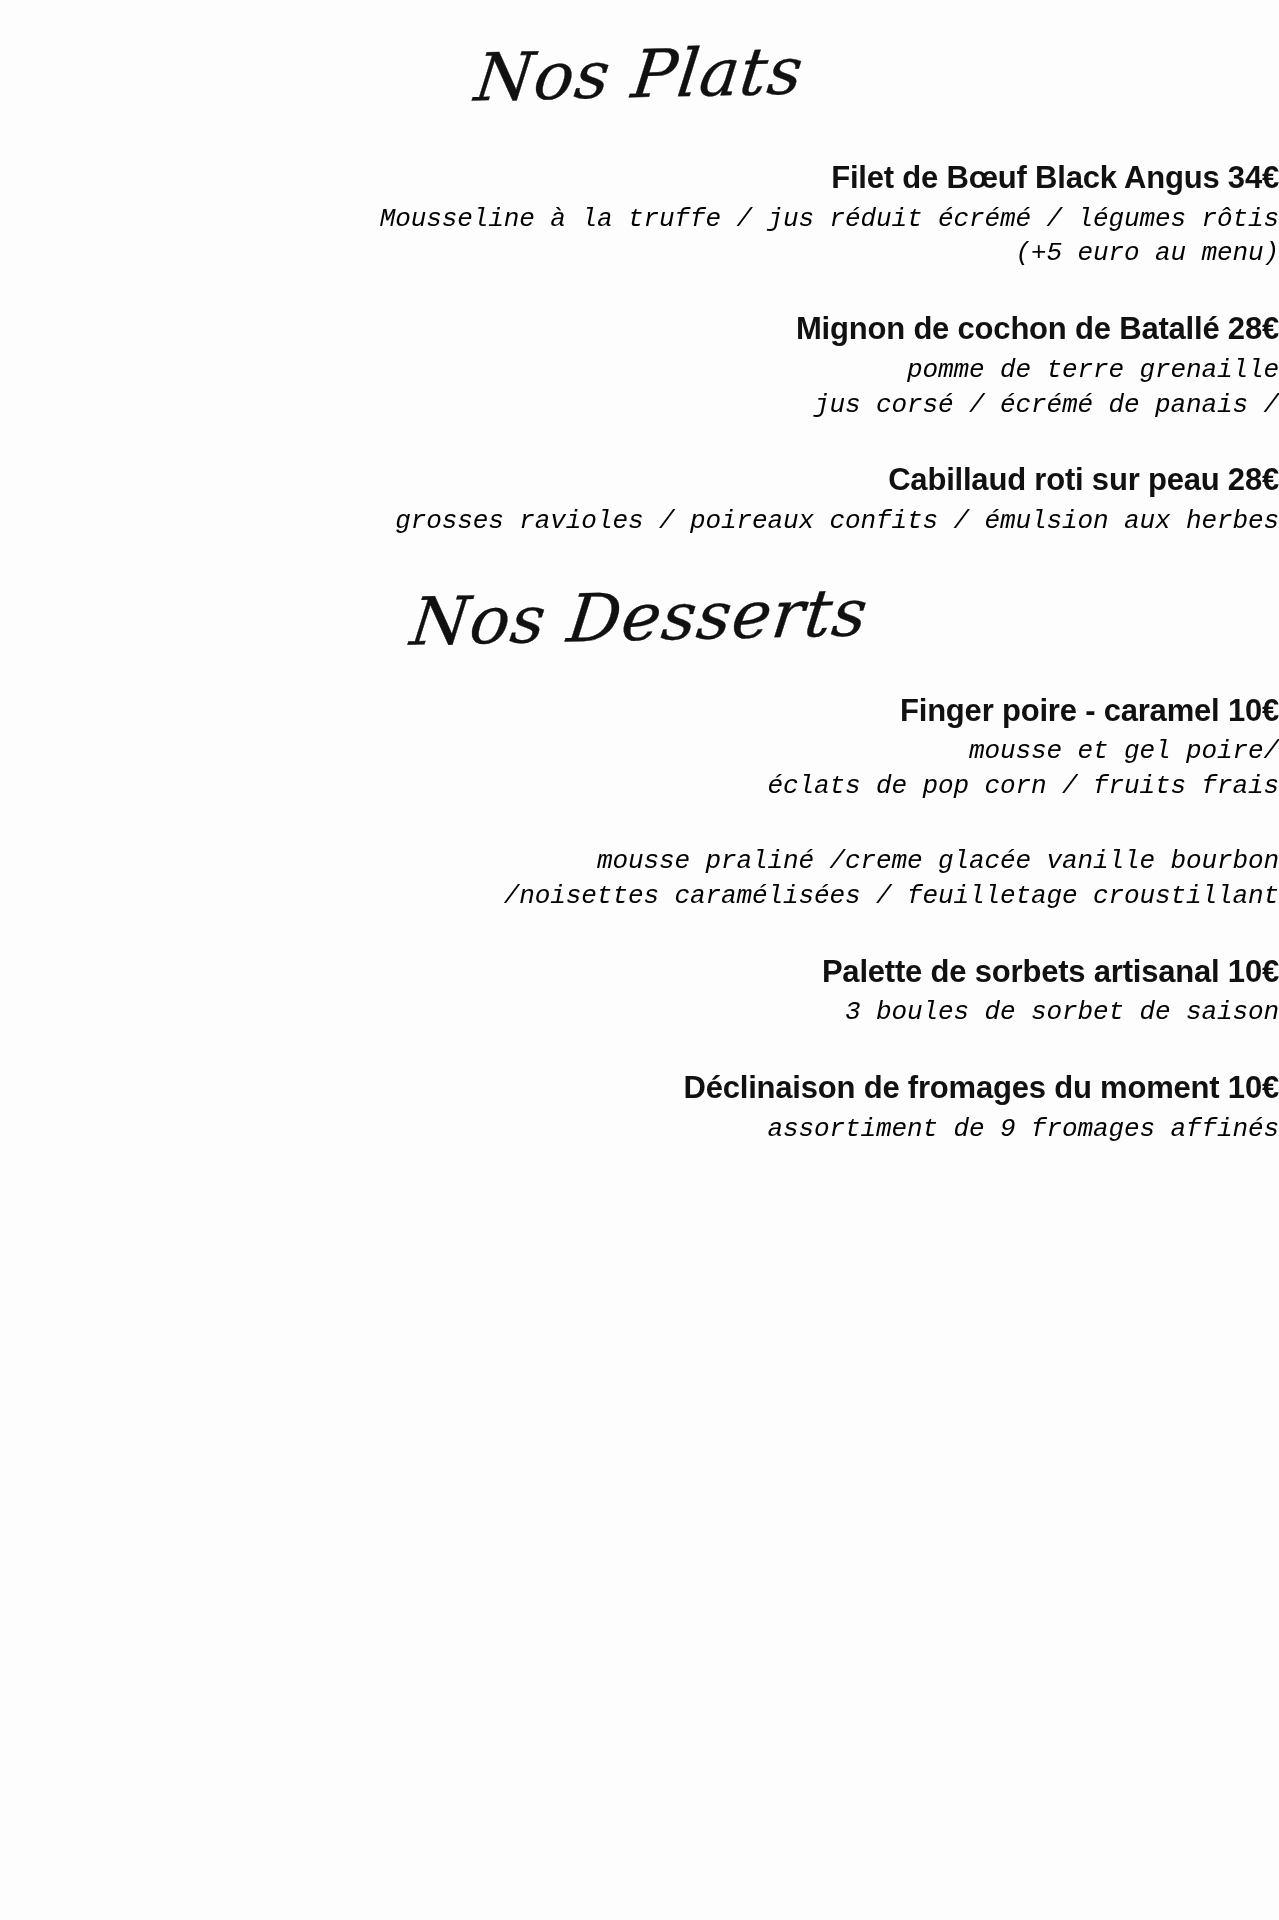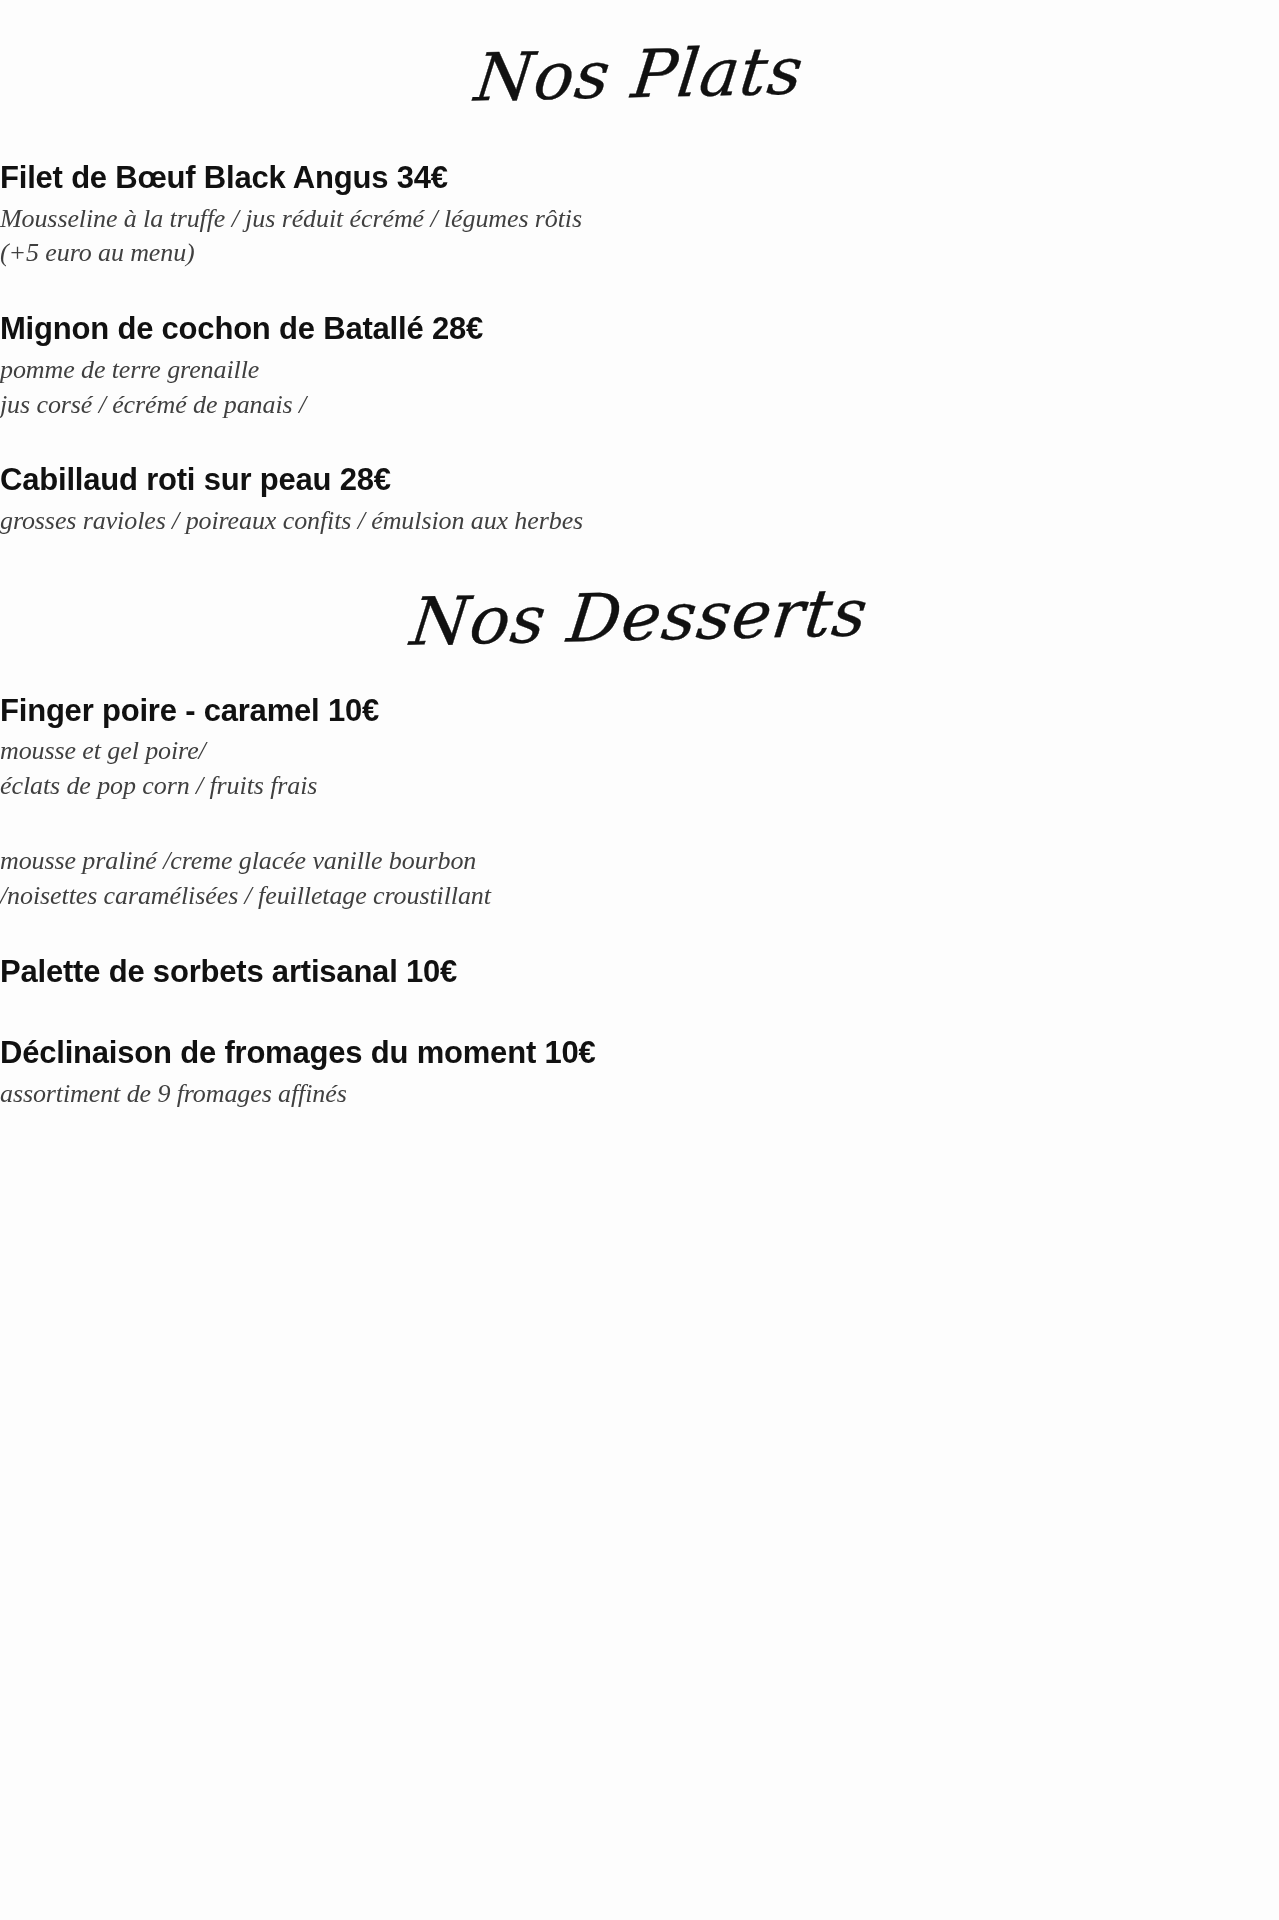--- a/index.html
+++ b/index.html
@@ -56,46 +56,46 @@
     width: 100%;
     display: flex;
     flex-direction: column;
     align-items: center;
   }
 
   .menu-item {
     width: 100%;
     display: flex;
     flex-direction: column;
-    align-items: flex-start;
+    align-items: flex-end;
     text-align: center;
   }
 
   .item-title {
     font-family: "Liberation Sans", sans-serif;
     font-weight: bold;
     font-size: 31px;
     line-height: 1.18;
     color: #111111;
     text-align: center;
     letter-spacing: -0.2px;
     white-space: nowrap;
   }
 
   .item-title .soft-cap {
     font-weight: 400;
   }
 
   .item-desc {
-    font-family: Liberation Serif, serif;
+    font-family: Liberation Mono, monospace;
     font-style: italic;
     font-weight: 400;
     font-size: 26px;
     line-height: 1.34;
-    color: #404040;
+    color: #000000;
     text-align: center;
     letter-spacing: -0.1px;
     white-space: nowrap;
   }
 
   
   .menu-item + .menu-item {
     margin-top: 40px;
   }
 
@@ -154,20 +154,21 @@
       <div class="item-desc">éclats de pop corn / fruits frais</div>
     </div>
 
     <div class="menu-item">
       <div class="item-desc">mousse praliné /creme glacée vanille bourbon</div>
       <div class="item-desc">/noisettes caramélisées / feuilletage croustillant</div>
     </div>
 
     <div class="menu-item">
       <div class="item-title">Palette de sorbets artisanal 10€</div>
+      <div class="item-desc">3 boules de sorbet de saison</div>
     </div>
 
     <div class="menu-item">
       <div class="item-title">Déclinaison de fromages du moment 10€</div>
       <div class="item-desc">assortiment de 9 fromages affinés</div>
     </div>
 
   </div>
 
   <div class="spacer-bottom"></div>

